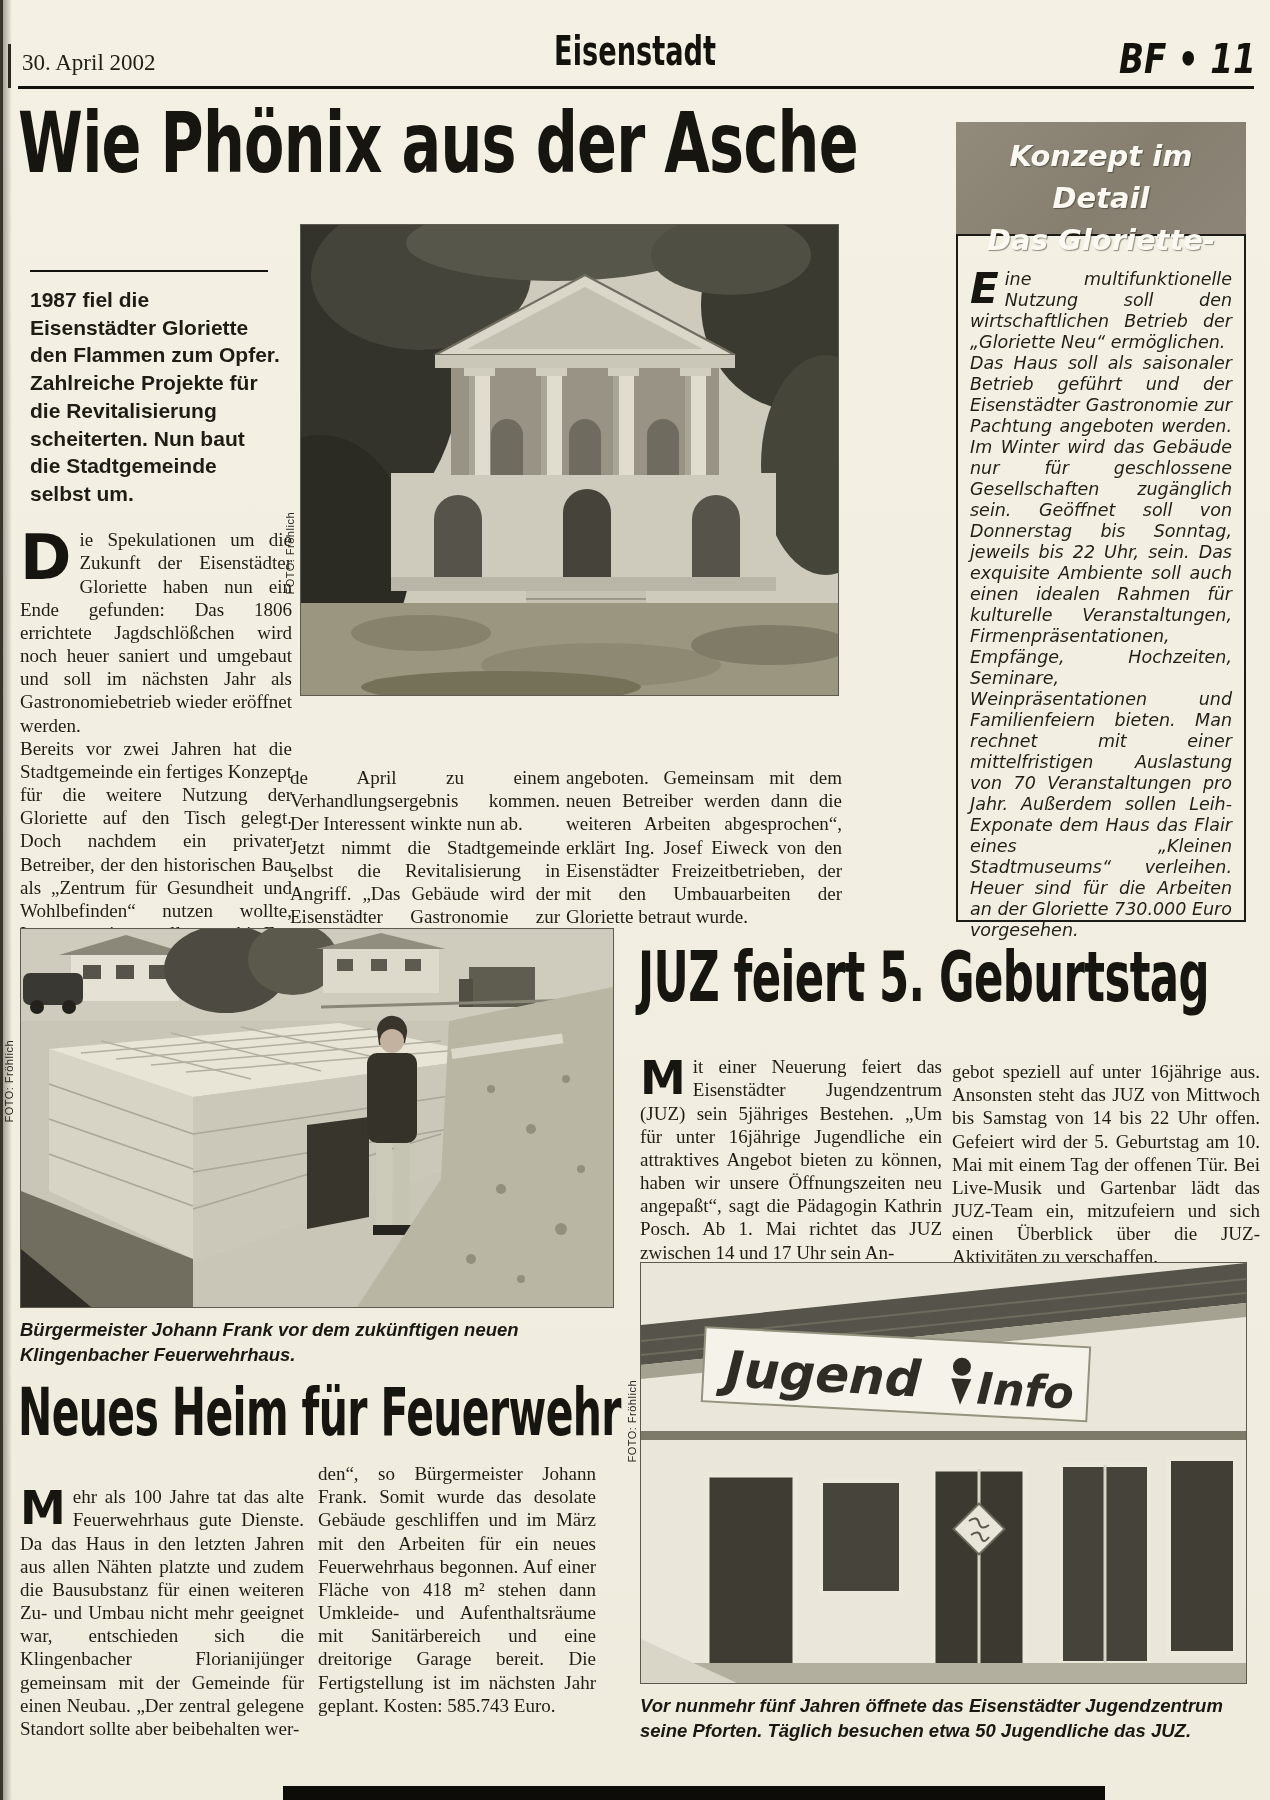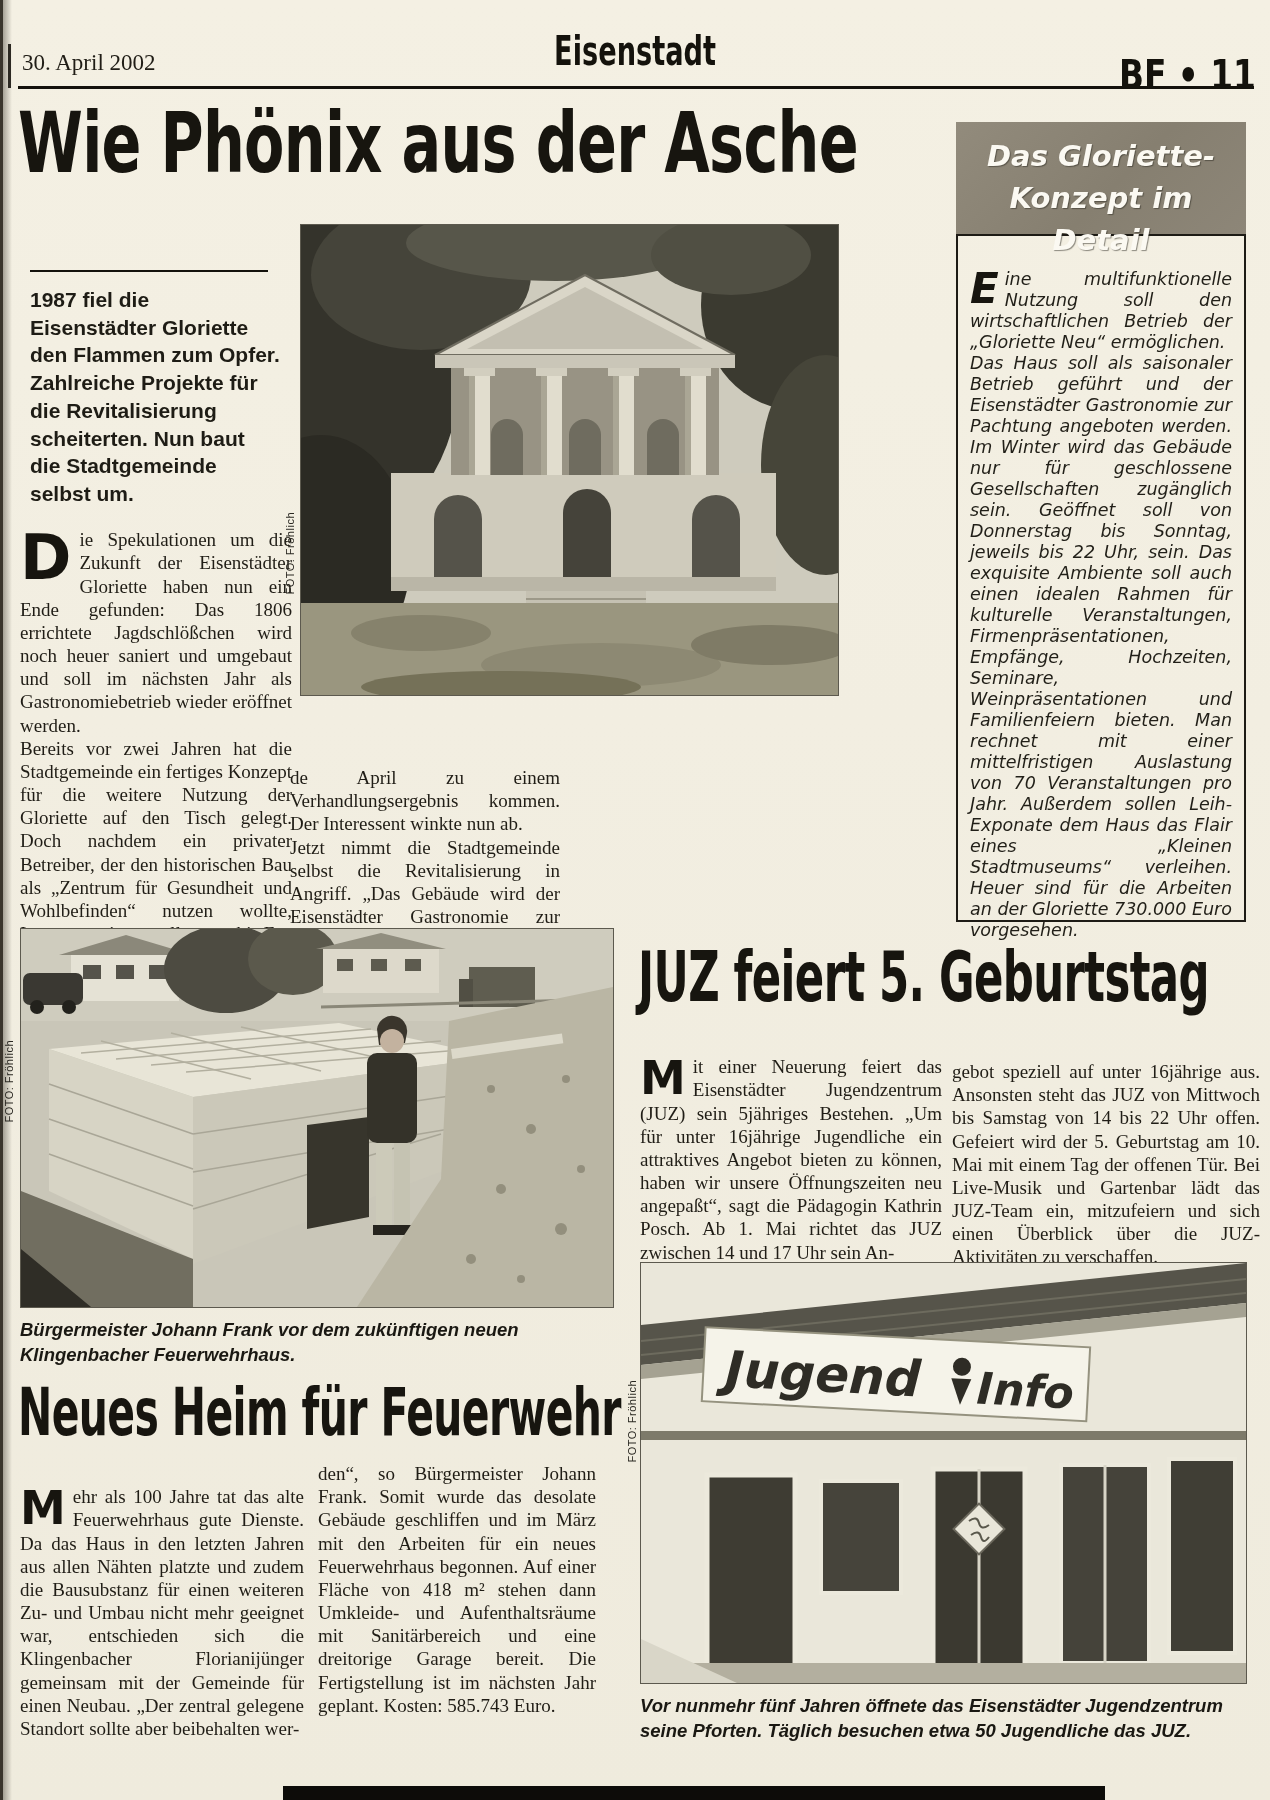--- a/index.html
+++ b/index.html
@@ -47,21 +47,21 @@
 
   <div class="edge-shadow"></div>
   <div class="abs" style="left:0;top:0;bottom:0;width:3px;background:#3a352c;"></div>
   <div class="abs" style="left:8px;top:44px;width:3px;height:44px;background:#2c2922;"></div>
   <div class="abs" style="left:283px;top:1786px;width:822px;height:14px;background:#0d0c09;"></div>
 
   <div class="abs hdr-serif" style="left:22px;top:50px;">30. April 2002</div>
   <div class="abs" style="left:0;right:0;top:28px;text-align:center;">
     <span class="cx hdr-bold" style="font-size:40px;transform:scaleX(.68);transform-origin:50% 0;">Eisenstadt</span>
   </div>
-  <div class="abs" style="right:14px;top:52px;text-align:right;">
+  <div class="abs" style="right:14px;top:36px;text-align:right;font-style:italic;">
     <span class="cx hdr-bold" style="font-size:40px;transform:scaleX(.82);transform-origin:100% 0;">BF • 11</span>
   </div>
   <div class="abs rule" style="left:18px;top:86px;width:1236px;height:3px;"></div>
 
   <div class="abs" style="left:18px;top:94px;">
     <span class="cx headline" style="font-size:84px;transform:scaleX(.70);">Wie Phönix aus der Asche</span>
   </div>
 
   <div class="abs rule" style="left:30px;top:270px;width:238px;height:2px;"></div>
   <div class="abs lead" style="left:30px;top:286px;width:250px;">1987 fiel die Eisenstädter Gloriette den Flammen zum Opfer. Zahlreiche Projekte für die Revitalisierung scheiterten. Nun baut die Stadtgemeinde selbst um.</div>
@@ -118,25 +118,26 @@
       <ellipse cx="120" cy="408" rx="70" ry="18" fill="#86826c"></ellipse>
       <ellipse cx="300" cy="440" rx="120" ry="22" fill="#8d8973"></ellipse>
       <ellipse cx="470" cy="420" rx="80" ry="20" fill="#7f7b66"></ellipse>
       <ellipse cx="200" cy="462" rx="140" ry="16" fill="#757158"></ellipse>
     </svg>
   </div>
   <div class="credit" style="left:284px;top:512px;">FOTO: Fröhlich</div>
 
   <div class="abs body-serif" style="left:290px;top:766px;width:270px;">de April zu einem Verhandlungsergebnis kommen. Der Interessent winkte nun ab.
 Jetzt nimmt die Stadtgemeinde selbst die Revitalisierung in Angriff. „Das Gebäude wird der Eisenstädter Gastronomie zur Pacht</div>
+  <div class="abs body-serif" style="left:566px;top:766px;width:276px;">angeboten. Gemeinsam mit dem neuen Betreiber werden dann die weiteren Arbeiten abgesprochen“, erklärt Ing. Josef Eiweck von den Eisenstädter Freizeitbetrieben, der mit den Umbauarbeiten der Gloriette betraut wurde.</div>
 
   <div class="sb-box">
     <div class="sb-title">
+      <div>Konzept im Detail</div>
       <div>Das Gloriette-</div>
-      <div>Konzept im Detail</div>
     </div>
     <div class="sb-body">
       <span class="dc-side">E</span><span>ine multifunktionelle Nutzung soll den wirtschaftlichen Betrieb der „Gloriette Neu“ ermöglichen.
 Das Haus soll als saisonaler Betrieb geführt und der Eisenstädter Gastronomie zur Pachtung angeboten werden. Im Winter wird das Gebäude nur für geschlossene Gesellschaften zugänglich sein. Geöffnet soll von Donnerstag bis Sonntag, jeweils bis 22 Uhr, sein. Das exquisite Ambiente soll auch einen idealen Rahmen für kulturelle Veranstaltungen, Firmenpräsentationen, Empfänge, Hochzeiten, Seminare, Weinpräsentationen und Familienfeiern bieten. Man rechnet mit einer mittelfristigen Auslastung von 70 Veranstaltungen pro Jahr. Außerdem sollen Leih-Exponate dem Haus das Flair eines „Kleinen Stadtmuseums“ verleihen. Heuer sind für die Arbeiten an der Gloriette 730.000 Euro vorgesehen.</span>
     </div>
   </div>
 
   <div class="abs" style="left:638px;top:936px;">
     <span class="cx headline" style="font-size:70px;transform:scaleX(.62);">JUZ feiert 5. Geburtstag</span>
   </div>

